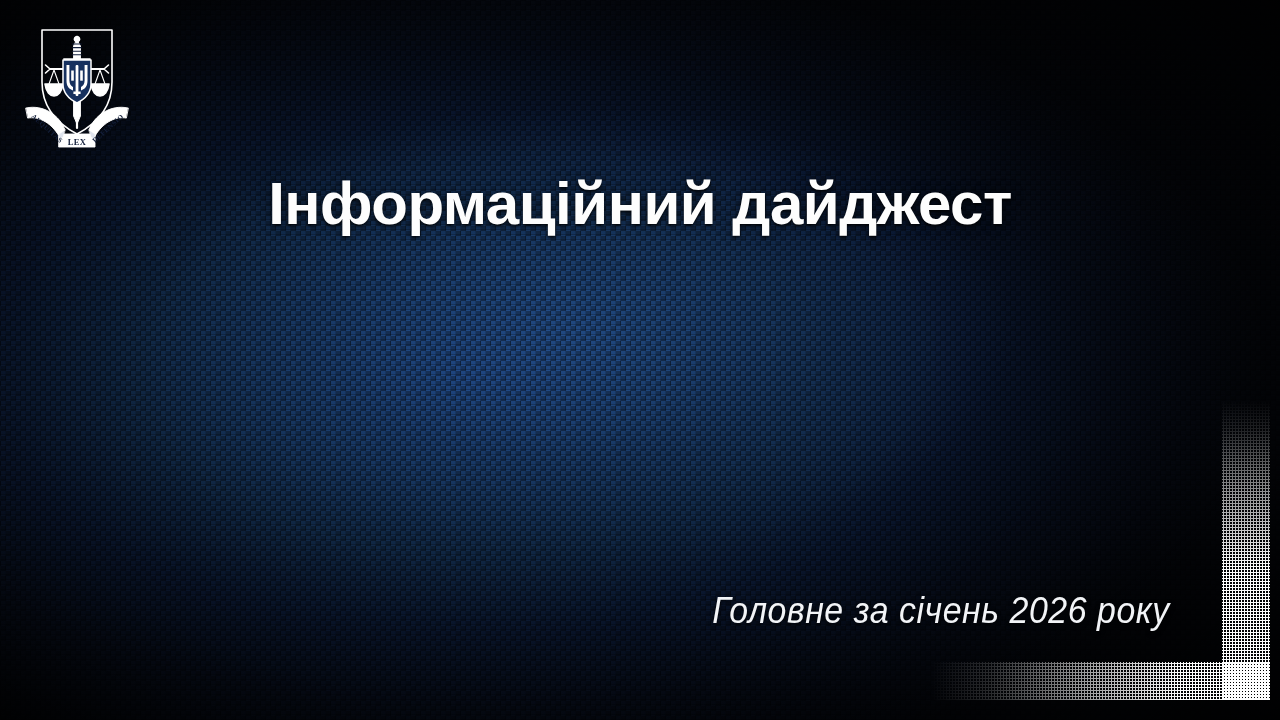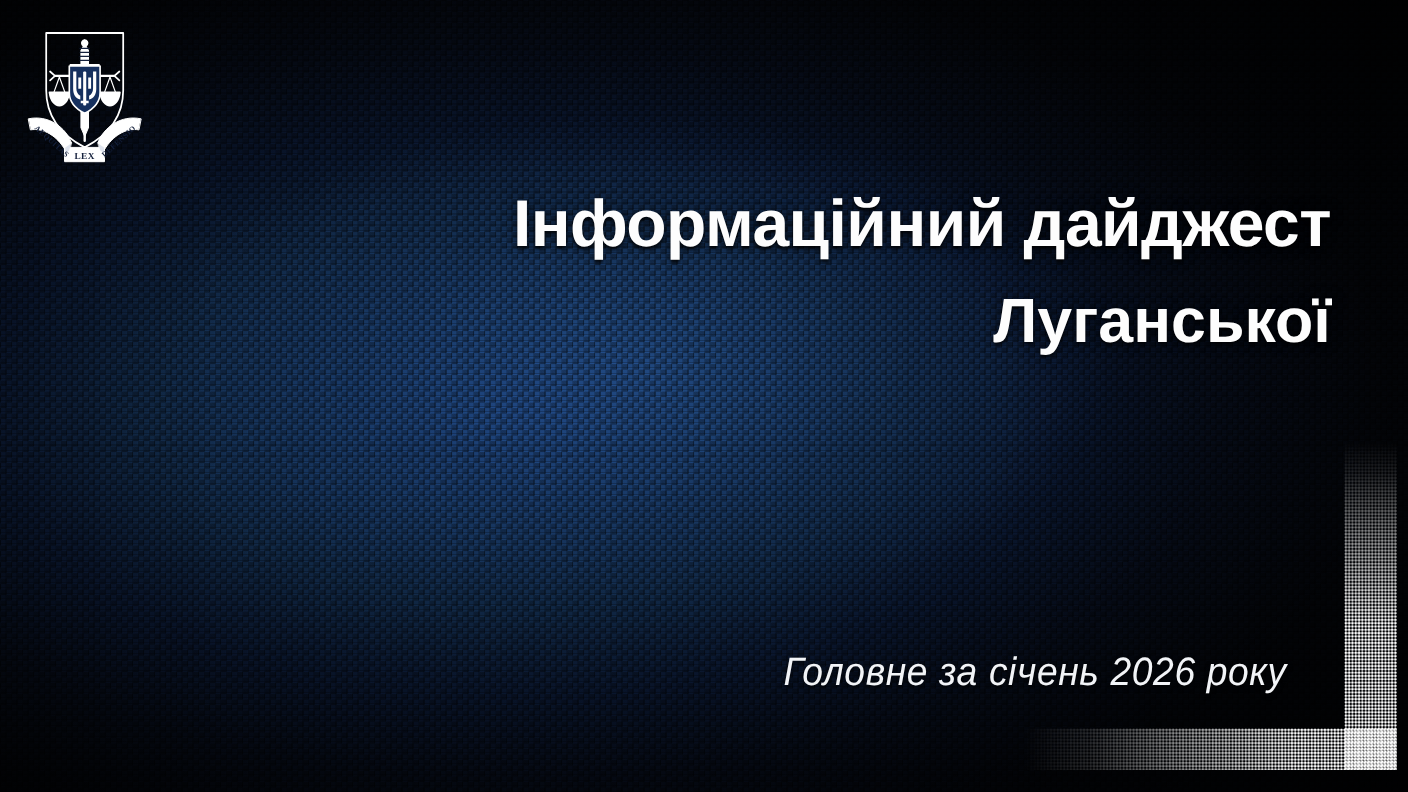--- a/index.html
+++ b/index.html
@@ -92,21 +92,21 @@
     height: 130px;
   }
   .emblem svg { display: block; width: 100%; height: 100%; }
 
   
   .title-block {
     position: absolute;
     left: 0;
     right: 0;
     top: 160px;
-    text-align: right;
+    text-align: center;
     padding: 0 70px;
     box-sizing: border-box;
   }
   .title-line {
     display: block;
     color: #fdfdfd;
     font-weight: 700;
     font-size: 60px;
     line-height: 88px;
     letter-spacing: -0.5px;
@@ -240,21 +240,20 @@
       <g fill="#14203c" stroke="none" font-family="Liberation Serif, DejaVu Serif, serif" font-size="7" font-weight="700" letter-spacing=".4">
         <text transform="translate(15,97) rotate(42)">AEQUITAS</text>
         <text transform="translate(108,97) rotate(-42)" text-anchor="end">DEFENSIO</text>
         <text x="61" y="124.5" text-anchor="middle" font-size="8.5">LEX</text>
       </g>
     </svg>
   </div>
 
   <div class="title-block">
     <span class="title-line l1">Інформаційний дайджест</span>
-    <span class="title-line l2">Луганської</span>
   </div>
 
   <div class="subtitle">Головне за січень 2026 року</div>
 
   <div class="dots dots-v"></div>
   <div class="dots dots-h"></div>
 
 </div>
 
 </body></html>

